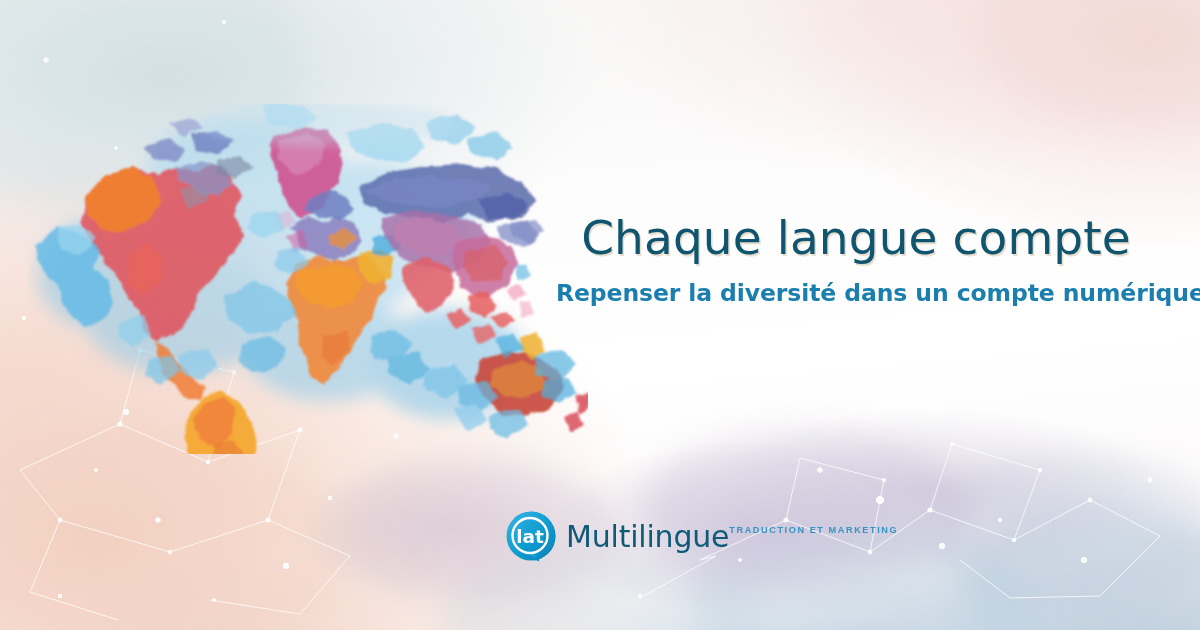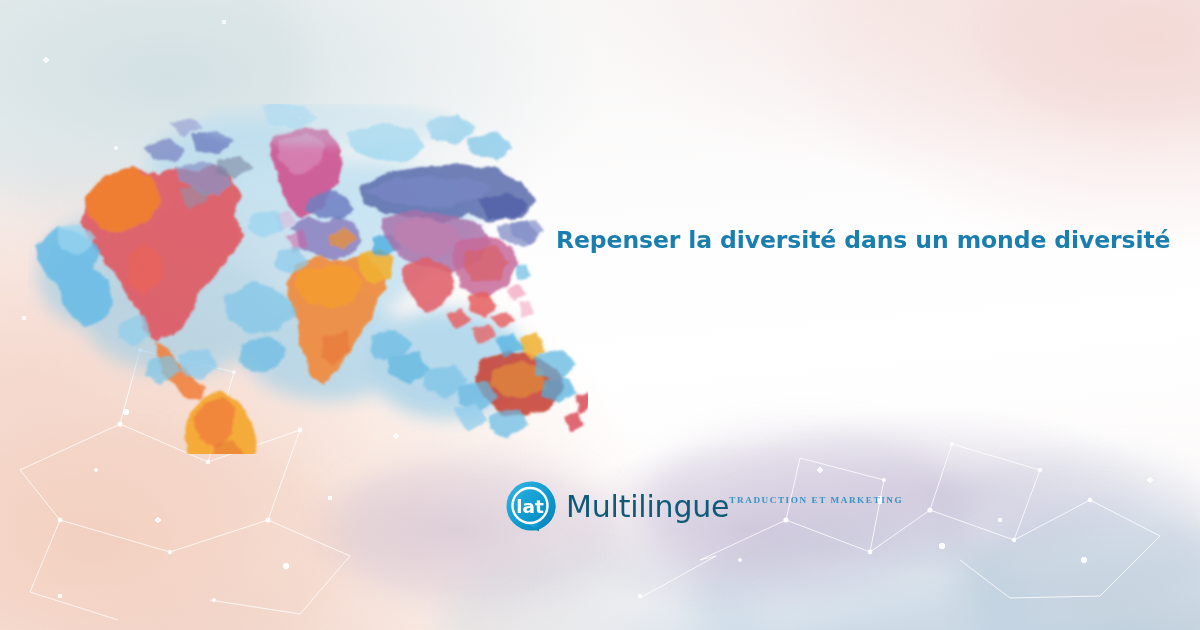--- a/index.html
+++ b/index.html
@@ -120,38 +120,38 @@
     letter-spacing: -0.1px;
     color: #1a7fae;
     line-height: 1.2;
     white-space: nowrap;
   }
 
   
   #logo {
     position: absolute;
     left: 505px;
-    top: 480px;
+    top: 510px;
     display: flex;
     align-items: center;
     gap: 9px;
   }
   #logo-mark { width: 52px; height: 52px; flex: 0 0 auto; }
   #logo-mark svg { display: block; width: 52px; height: 52px; }
   #logo-words { display: flex; flex-direction: row; line-height: 1; padding-top: 2px; }
   #logo-name {
     font-family: "DejaVu Sans", sans-serif;
     font-size: 30px;
     font-weight: 400;
     color: #105a79;
     letter-spacing: -0.2px;
   }
   #logo-tagline {
     margin-top: 4px;
-    font-family: Liberation Serif, serif;
+    font-family: Liberation Sans, sans-serif;
     font-size: 9.2px;
     font-weight: 700;
     color: #3893c4;
     letter-spacing: 1.55px;
     text-align: left;
   }
 </style>
 </head>
 <body>
 
@@ -372,21 +372,22 @@
         <path d="M466 236 L486 230 L494 246 L476 254 Z" fill="#4fb0e0"></path>
       </g>
 
       <g filter="url(#soft)" opacity=".35">
         <ellipse cx="300" cy="20" rx="130" ry="22" fill="#bfe0f2"></ellipse>
       </g>
     </svg>
   </div>
 
   <div id="text-block">
-    <p id="subheadline">Repenser la diversité dans un monde diversité</p>
+    <h1 id="headline">Chaque langue compte</h1>
+    <p id="subheadline">Repenser la diversité dans un compte numérique</p>
   </div>
 
   <div id="logo">
     <div id="logo-mark">
       <svg viewBox="0 0 52 52">
         <defs>
           <linearGradient id="bubbleGrad" x1="0" y1="0" x2="1" y2="1">
             <stop offset="0%" stop-color="#36b6e4"></stop>
             <stop offset="55%" stop-color="#0f9bd0"></stop>
             <stop offset="100%" stop-color="#0a80b4"></stop>

